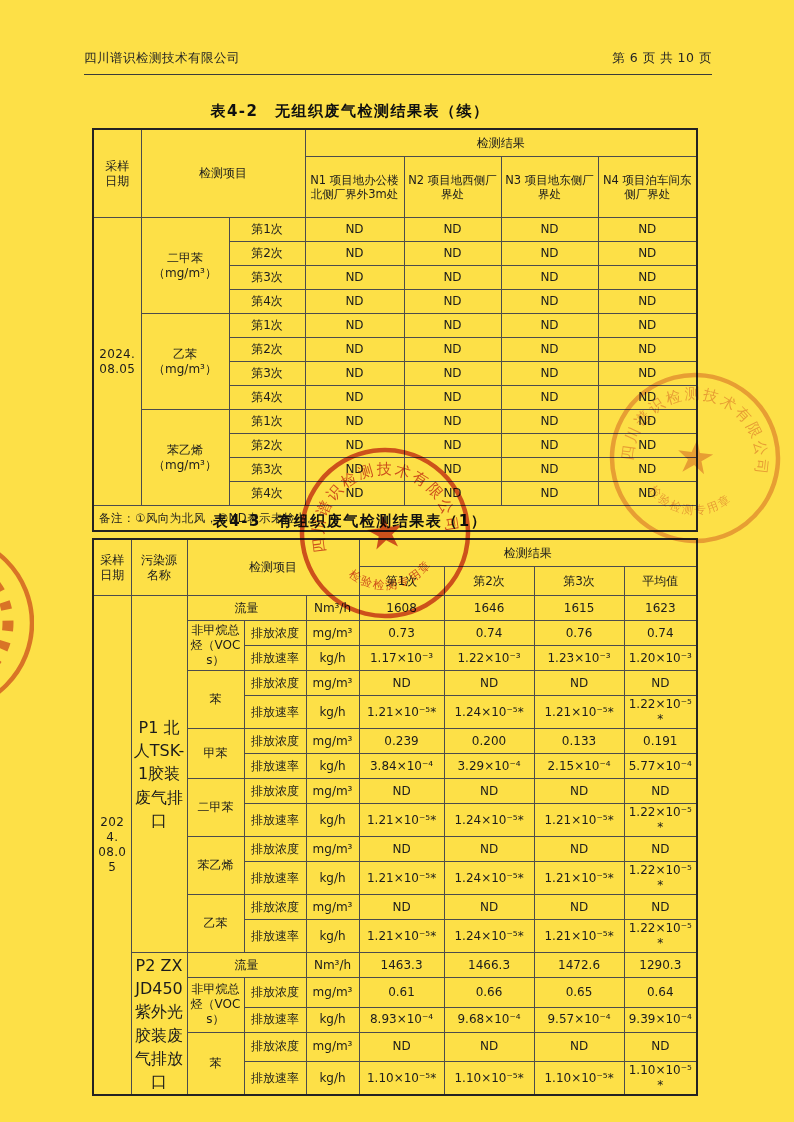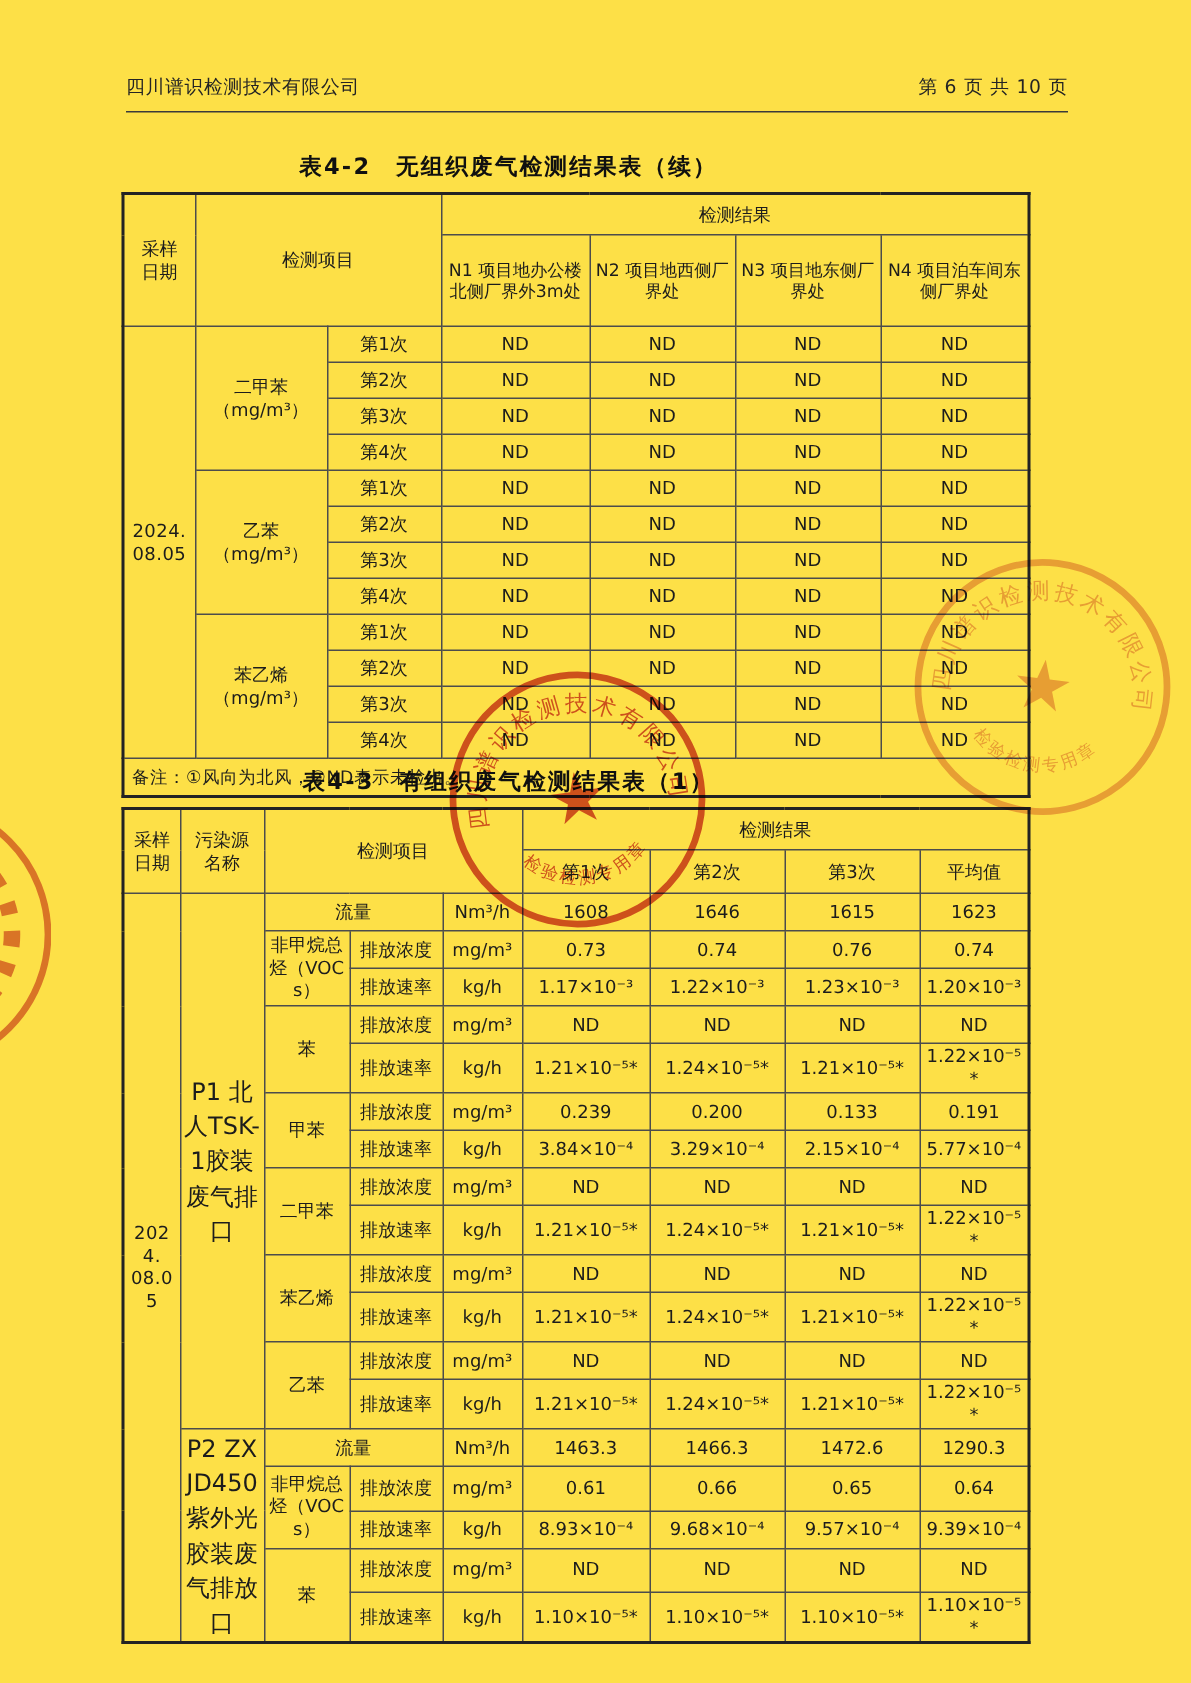--- a/index.html
+++ b/index.html
@@ -19,21 +19,21 @@
   .doc-header{
     position:absolute;top:50px;left:84px;right:82px;
     display:flex;justify-content:space-between;align-items:flex-end;
     font-size:12.5px;color:#242424;
     border-bottom:1.3px solid #3a3a3a;
     padding-bottom:7px;
     letter-spacing:.5px;
   }
   .doc-header .mid{flex:0 0 auto;}
   
-  .tbl-block{position:absolute;left:81px;width:516px;}
+  .tbl-block{position:absolute;left:92px;width:516px;}
   #t42-block{top:102px;}
   #t43-block{top:512px;}
   .tbl-title{
     text-align:center;font-weight:bold;font-size:15px;color:#101010;
     letter-spacing:1.5px;margin:0 0 7px 0;
   }
   table{
     border-collapse:collapse;table-layout:fixed;width:606px;
     font-size:12px;color:#1c1c1c;
   }

